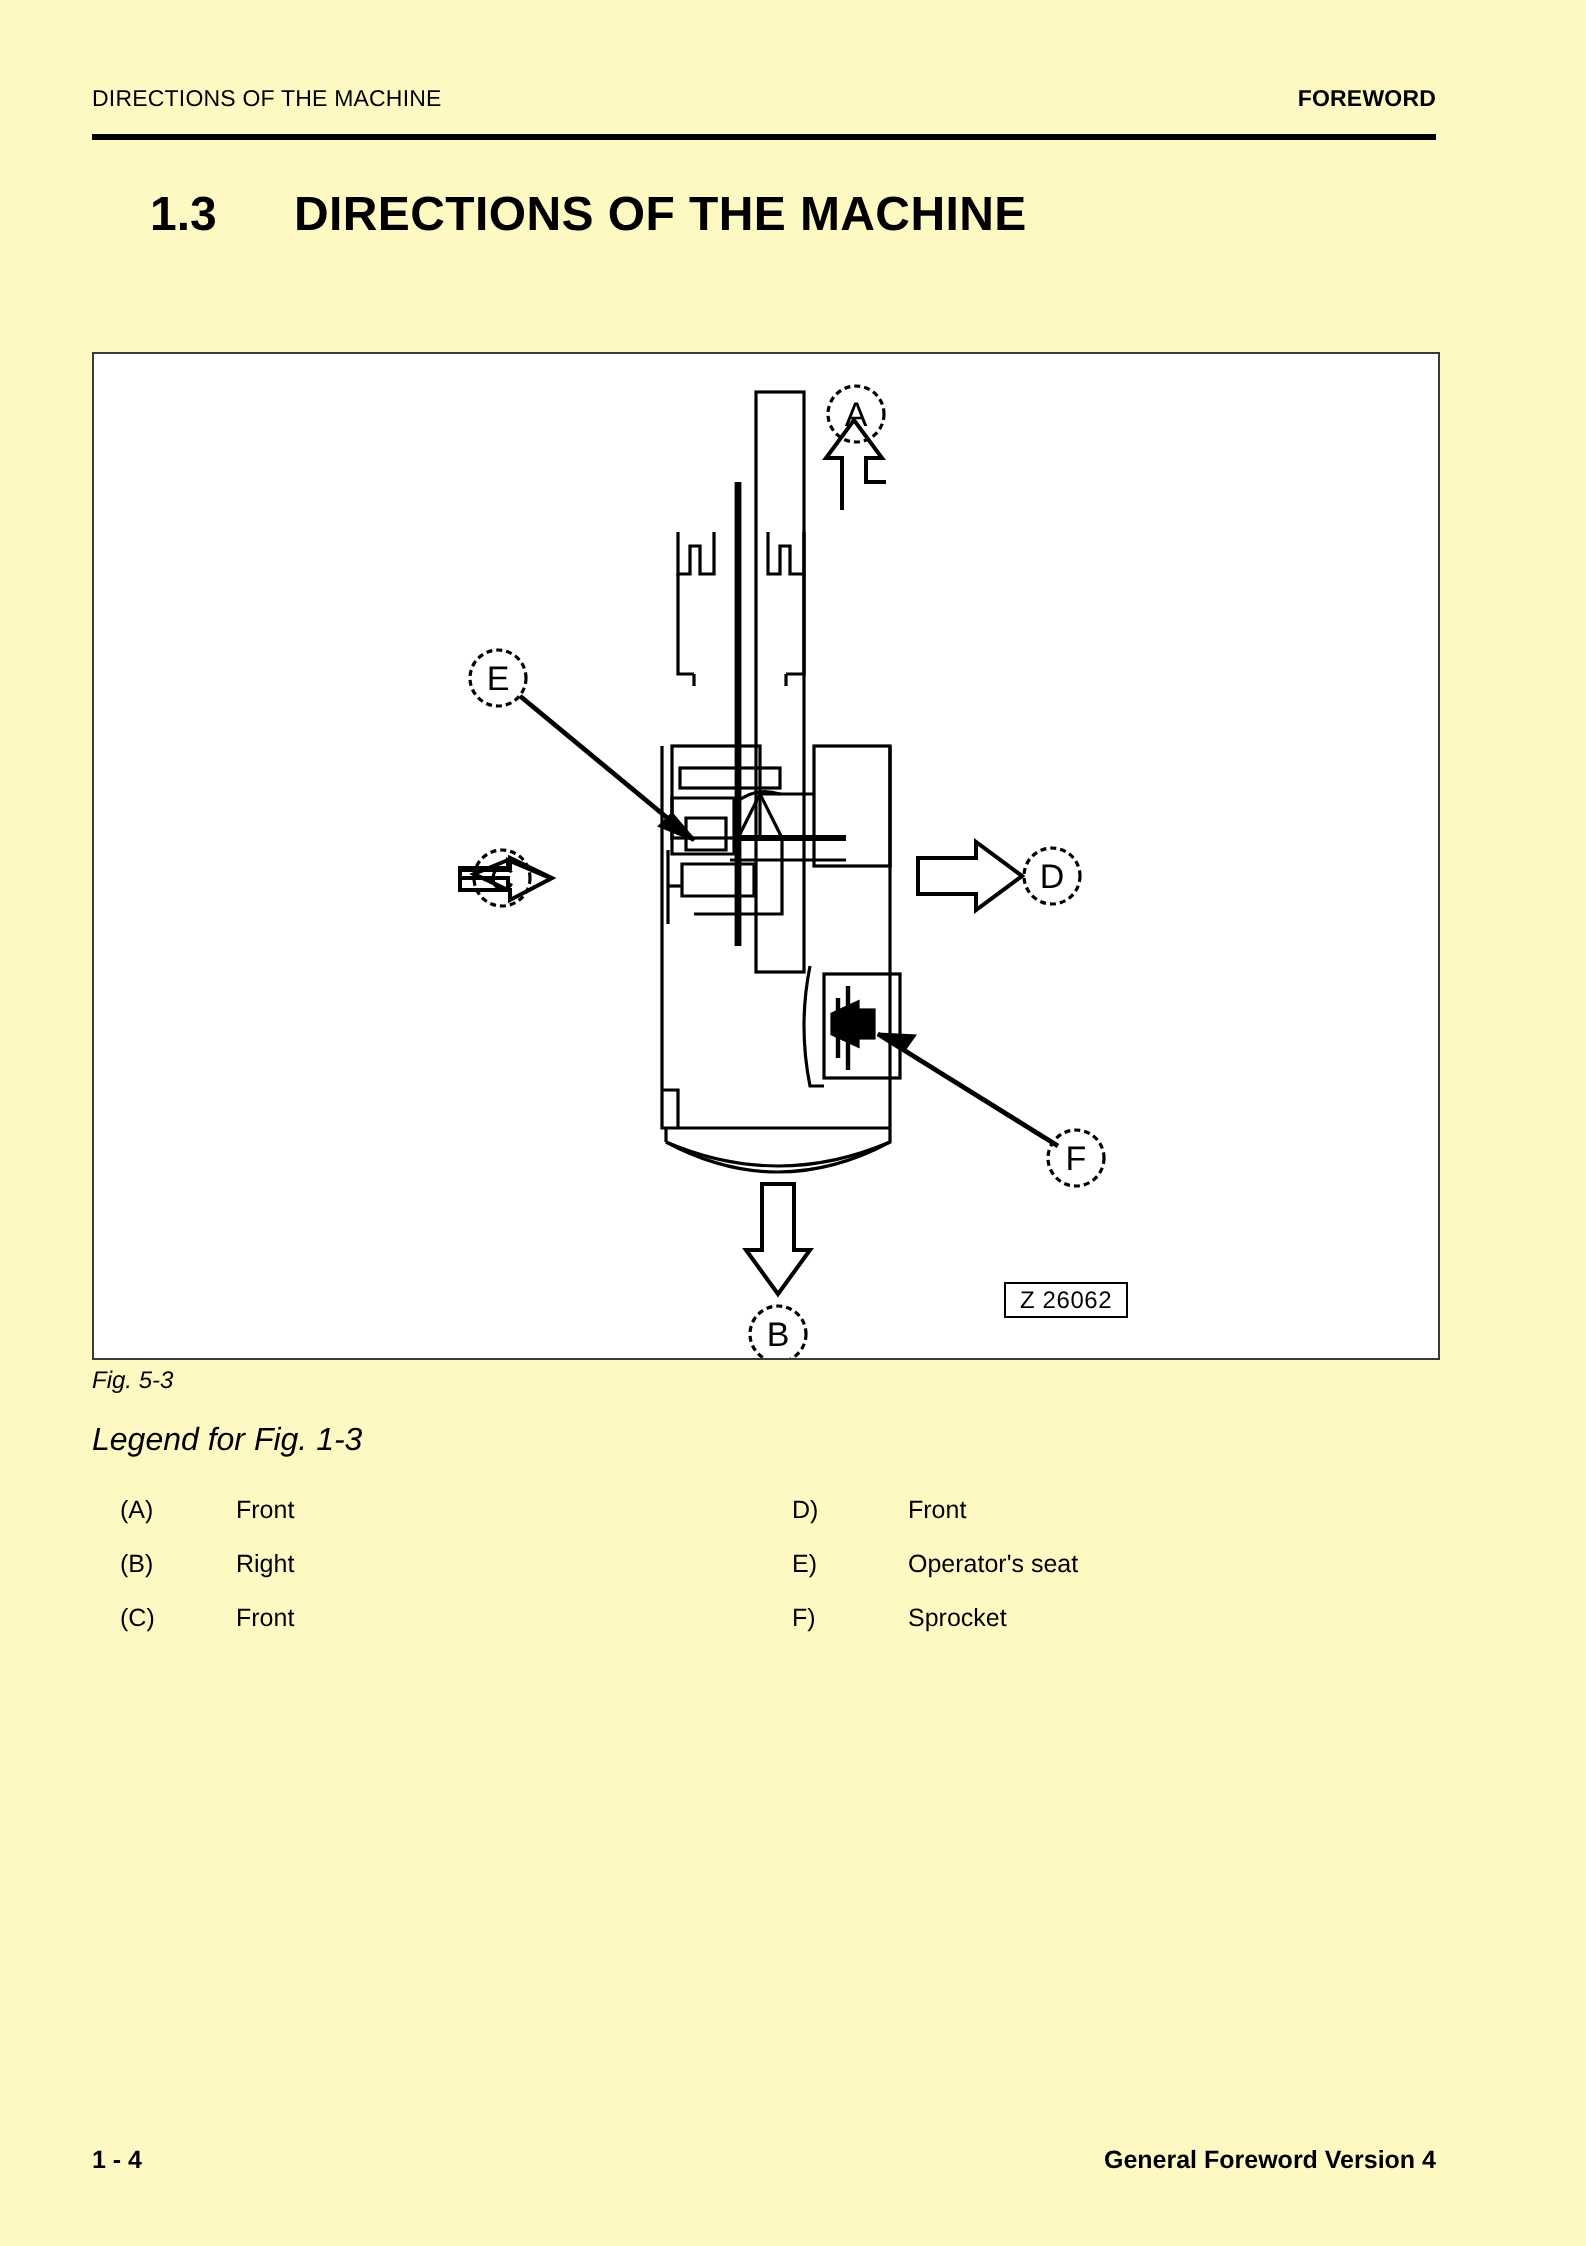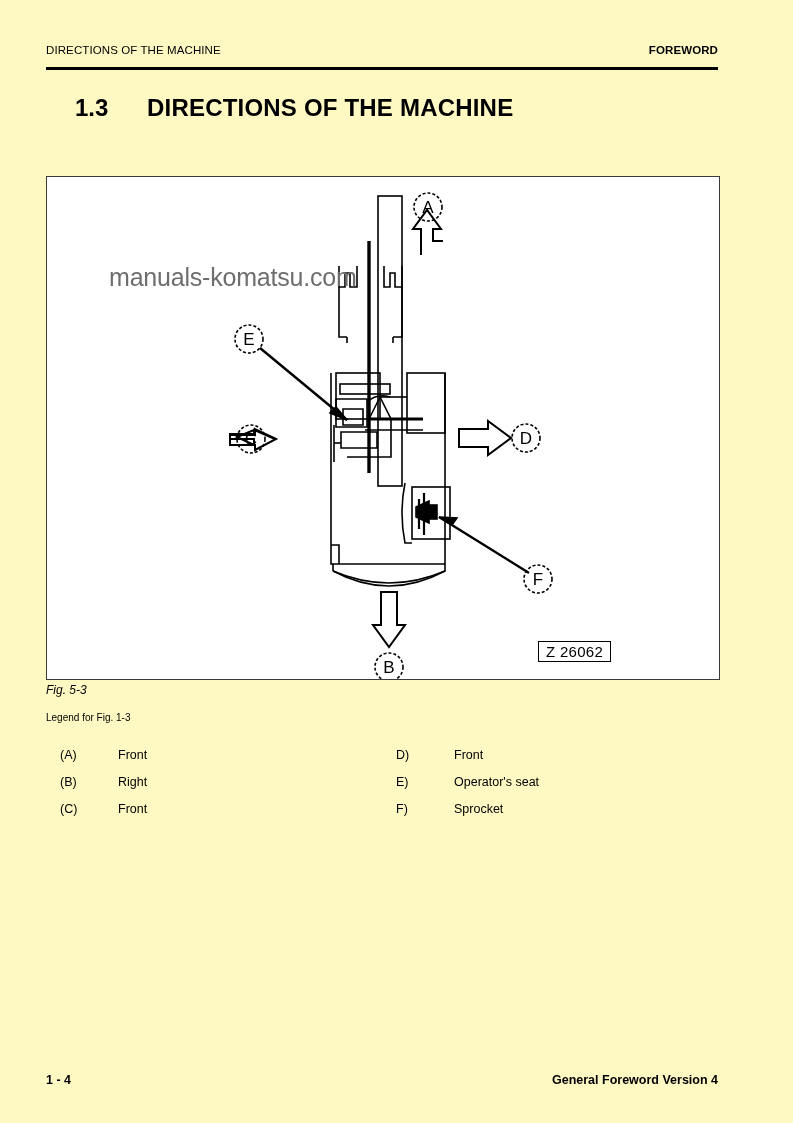--- a/index.html
+++ b/index.html
@@ -105,21 +105,22 @@
     position: absolute;
     left: 46px;
     top: 683px;
     font-size: 12px;
     font-style: italic;
   }
   .legend-title {
     position: absolute;
     left: 46px;
     top: 712px;
-    font-size: 10px;
+    font-size: 16px;
+    font-style: italic;
   }
 
   .legend-table {
     position: absolute;
     left: 46px;
     top: 748px;
     width: 672px;
   }
   .legend-row {
     display: flex;
@@ -304,25 +305,24 @@
         </g>
         <g>
           <circle cx="491" cy="402" r="14" stroke-dasharray="3 2"></circle>
           <text x="491" y="408" font-family="Liberation Sans, sans-serif" font-size="17" text-anchor="middle" fill="#000000" stroke="none">F</text>
         </g>
 
       </g>
     </svg>
 
     <div style="position:absolute; left:455px; top:464px; border:1.5px solid #000;
-                padding:1px 7px; font-size:15px; letter-spacing:0.3px; background:#fff;margin-left:36px;">
+                padding:1px 7px; font-size:12px; letter-spacing:0.3px; background:#fff;">
       <span>Z 26062</span>
     </div>
 
-    <div class="watermark">manuals-komatsu.com</div>
   </div>
 
   <div class="fig-caption">Fig. 5-3</div>
 
   <div class="legend-title">Legend for Fig. 1-3</div>
 
   <div class="legend-table">
     <div class="legend-row">
       <div class="legend-col">
         <span class="legend-key">(A)</span>

